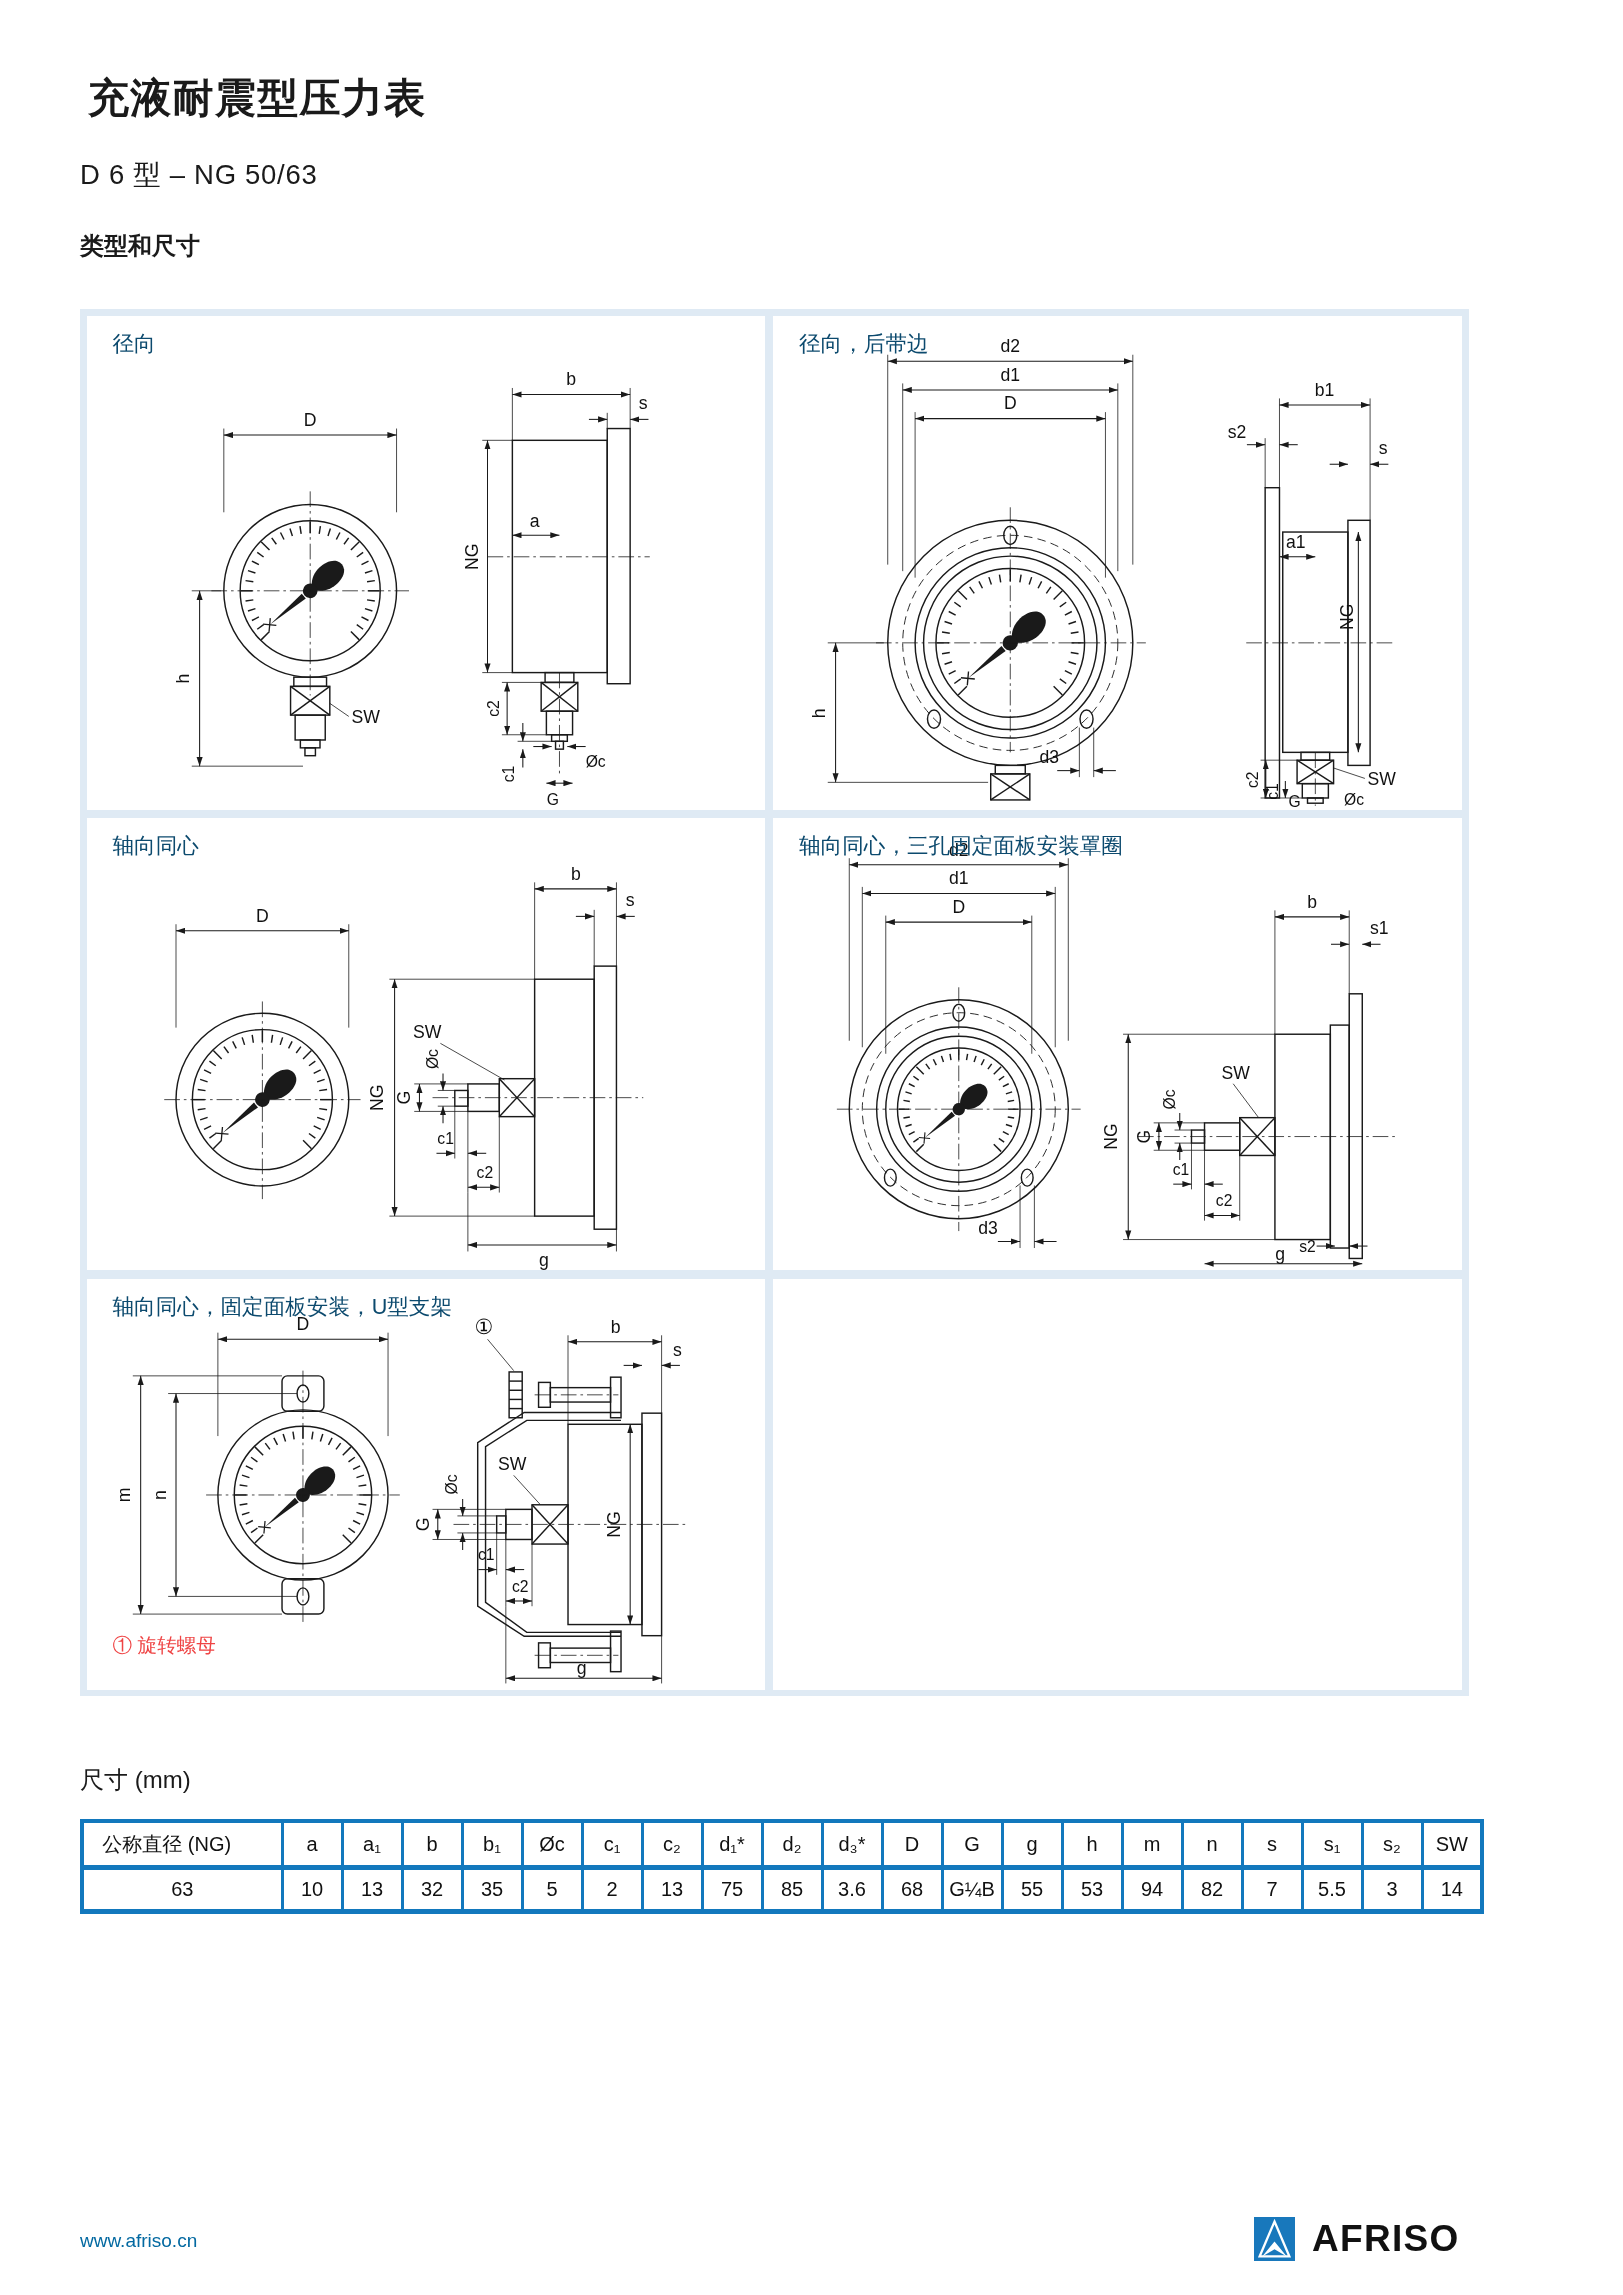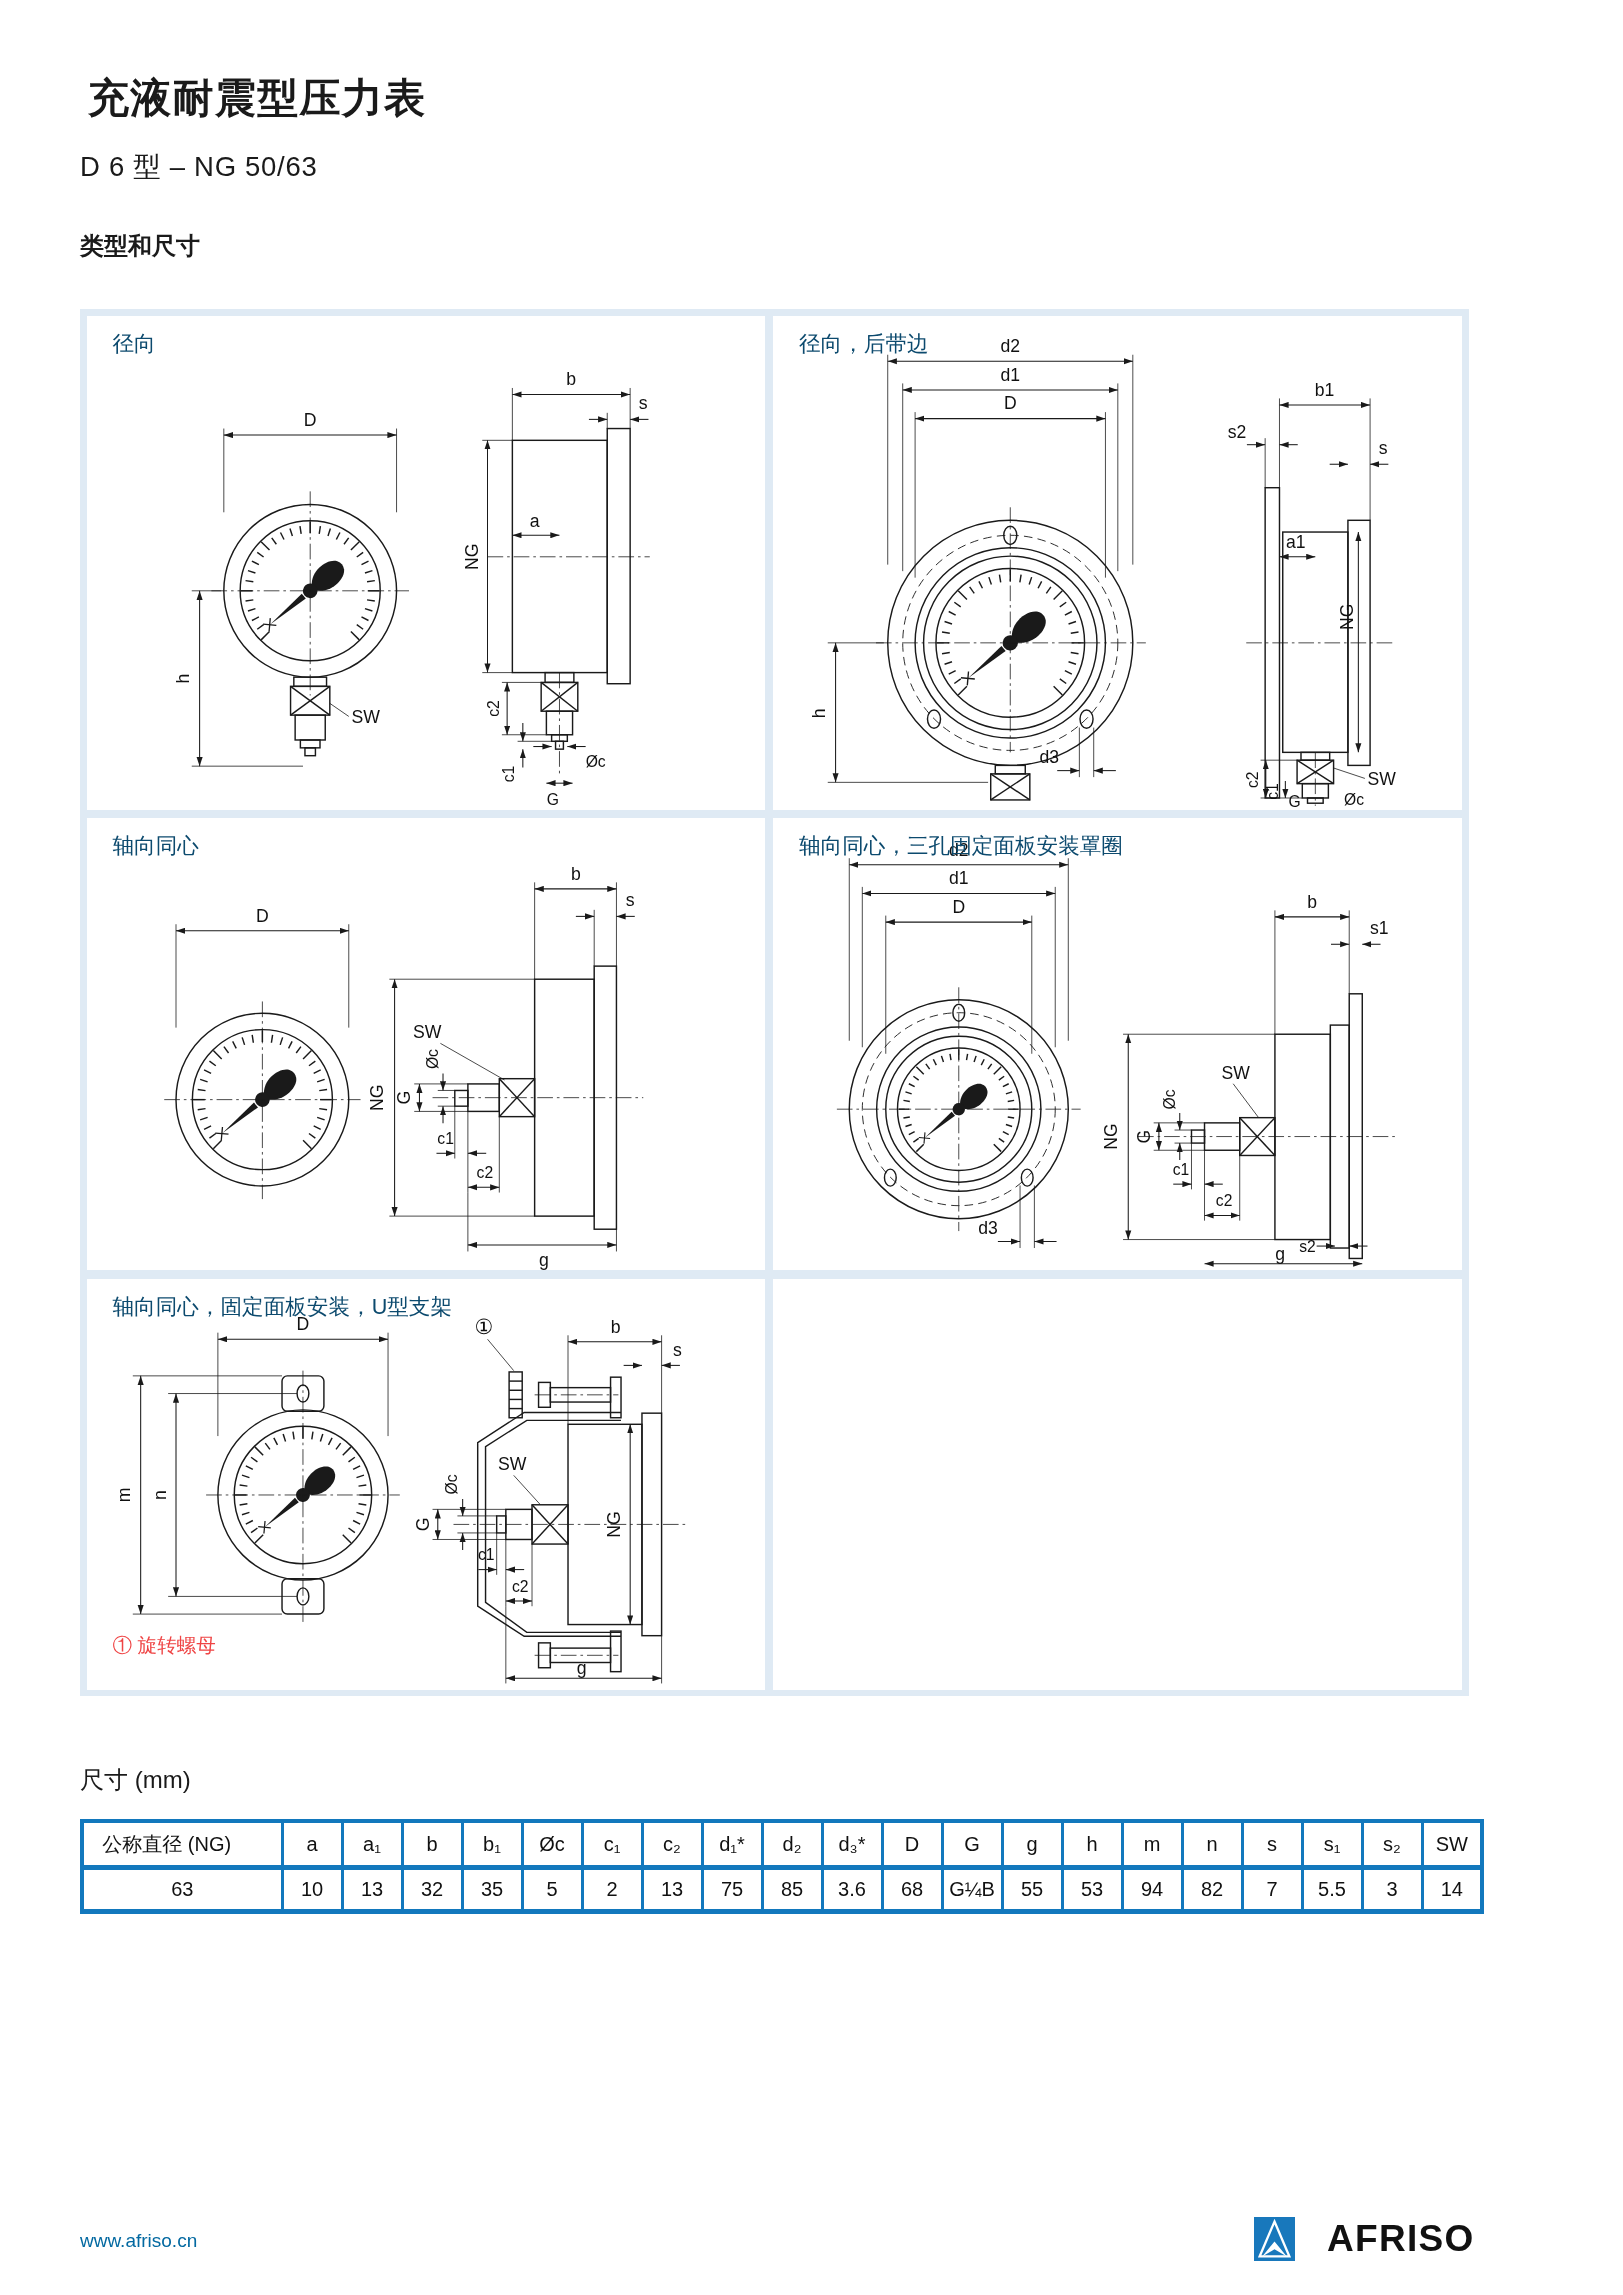--- a/index.html
+++ b/index.html
@@ -2,21 +2,21 @@
 <html style="font-size:10.5px"><head>
 <meta charset="utf-8">
 <style>
   html,body{margin:0;padding:0}
   body{
     width:1623px;height:2295px;background:#ffffff;position:relative;
     font-family:"Liberation Sans",sans-serif;color:#1a1a1a;
   }
   .abs{position:absolute}
   .page-title{left:80px;top:63px;font-size:41px;font-weight:600;letter-spacing:1.3px}
-  .page-subtitle{left:80px;top:149px;font-size:27.5px;font-weight:400;letter-spacing:0.7px}
+  .page-subtitle{left:80px;top:157px;font-size:27.5px;font-weight:400;letter-spacing:0.7px}
   .section-heading{left:80px;top:230px;font-size:24px;font-weight:600}
   
   .grid{
     left:80px;top:309px;width:1389px;height:1387px;background:#dfeaf4;
     display:grid;grid-template-columns:678px 689px;grid-template-rows:494px 452px 411px;
     gap:8.5px;padding:6.5px;box-sizing:border-box;
   }
   .panel{background:#ffffff;position:relative;overflow:hidden}
   .panel-label{position:absolute;left:26px;top:13px;font-size:21.6px;font-weight:500;color:#0c4a6e}
   .panel-note{position:absolute;left:26px;top:353px;font-size:19.6px;color:#ef4444}
@@ -42,21 +42,21 @@
     height:39px;padding:0;overflow:hidden;white-space:nowrap;
   }
   #dims-table thead th{height:42px}
   #dims-table th:first-child{text-align:left;padding-left:18.3px}
   #dims-table{border:4.6px solid #1278bd}
   #dims-table tbody tr:last-child td{border-top:5.9px solid #1278bd;border-bottom:5.9px solid #1278bd}
   
   .footer-url{left:80px;top:2230px;font-size:19px;color:#0369a1}
   .logo{left:1254px;top:2217px;width:222px;height:44px;display:flex;align-items:center}
   .logo-mark{width:41px;height:44px;background:#1878bc;flex:0 0 auto}
-  .logo-word{font-size:37px;font-weight:700;letter-spacing:1.3px;color:#111;margin-left:32px;line-height:44px}
+  .logo-word{font-size:37px;font-weight:700;letter-spacing:1.3px;color:#111;margin-left:17px;line-height:44px}
 </style>
 </head>
 <body>
 
 <svg width="0" height="0" style="position:absolute" aria-hidden="true">
   <defs>
     <marker id="ar" viewBox="0 0 12 8" refX="12" refY="4" markerWidth="14" markerHeight="10" markerUnits="userSpaceOnUse" orient="auto-start-reverse">
       <path d="M0,0 L12,4 L0,8 Z" fill="#1a1a1a" stroke="none"></path>
     </marker>
     <g id="needle">

